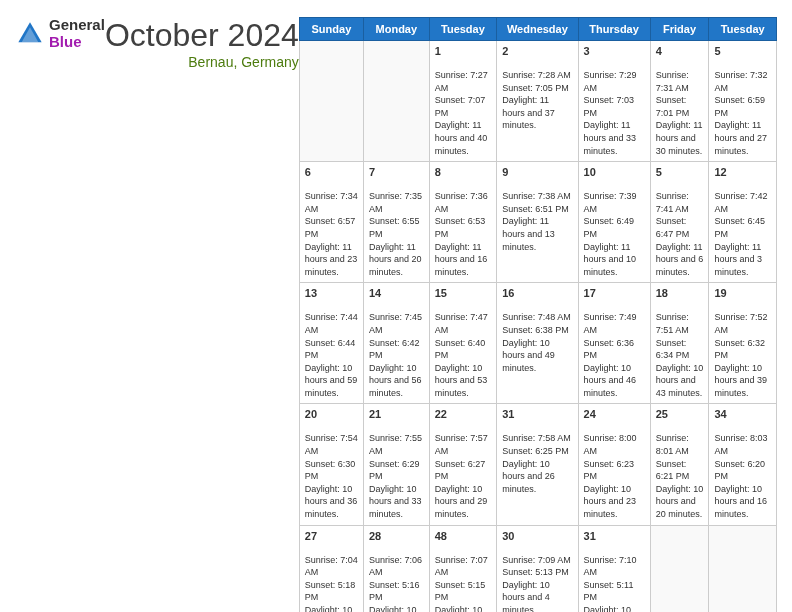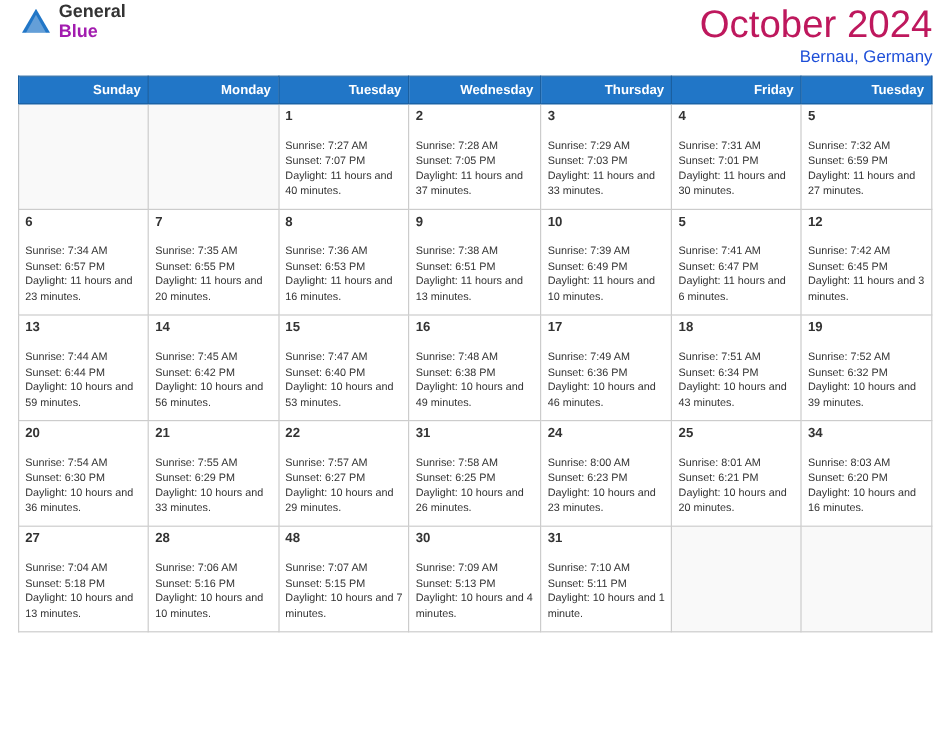--- a/index.html
+++ b/index.html
@@ -6,23 +6,22 @@
     body {
       font-family: Arial, sans-serif;
       background: #fff;
       width: 792px;
       height: 612px;
       overflow: hidden;
     }
     .page {
       width: 792px;
       height: 433px;
-      padding: 2px 15px;
+      padding: 17px 15px;
       display: flex;
-      flex-direction: column;
     }
     .header {
       display: flex;
       justify-content: space-between;
       align-items: flex-start;
       margin-bottom: 8px;
     }
     .logo {
       display: flex;
       align-items: center;
@@ -36,38 +35,38 @@
     .logo-icon {
       width: 30px;
       height: 30px;
     }
     .title-block {
       text-align: right;
     }
     .month-title {
       font-size: 32px;
       font-weight: normal;
-      color: #be185d;
+      color: #404040;
     }
     .subtitle {
       font-size: 14px;
-      color: #1d4ed8;
+      color: #4d7c0f;
     }
     .calendar {
       width: 100%;
       border-collapse: collapse;
       flex: 1;
     }
     .calendar th {
       background: #2176c7;
       color: #fff;
       font-size: 11px;
       font-weight: bold;
       padding: 5px 6px;
-      text-align: right;
+      text-align: center;
       border: 1px solid #1a5fa0;
     }
     .calendar td {
       border: 1px solid #ccc;
       vertical-align: top;
       padding: 4px 5px;
       font-size: 9px;
       color: #333;
       background: #fff;
       width: 113px;

